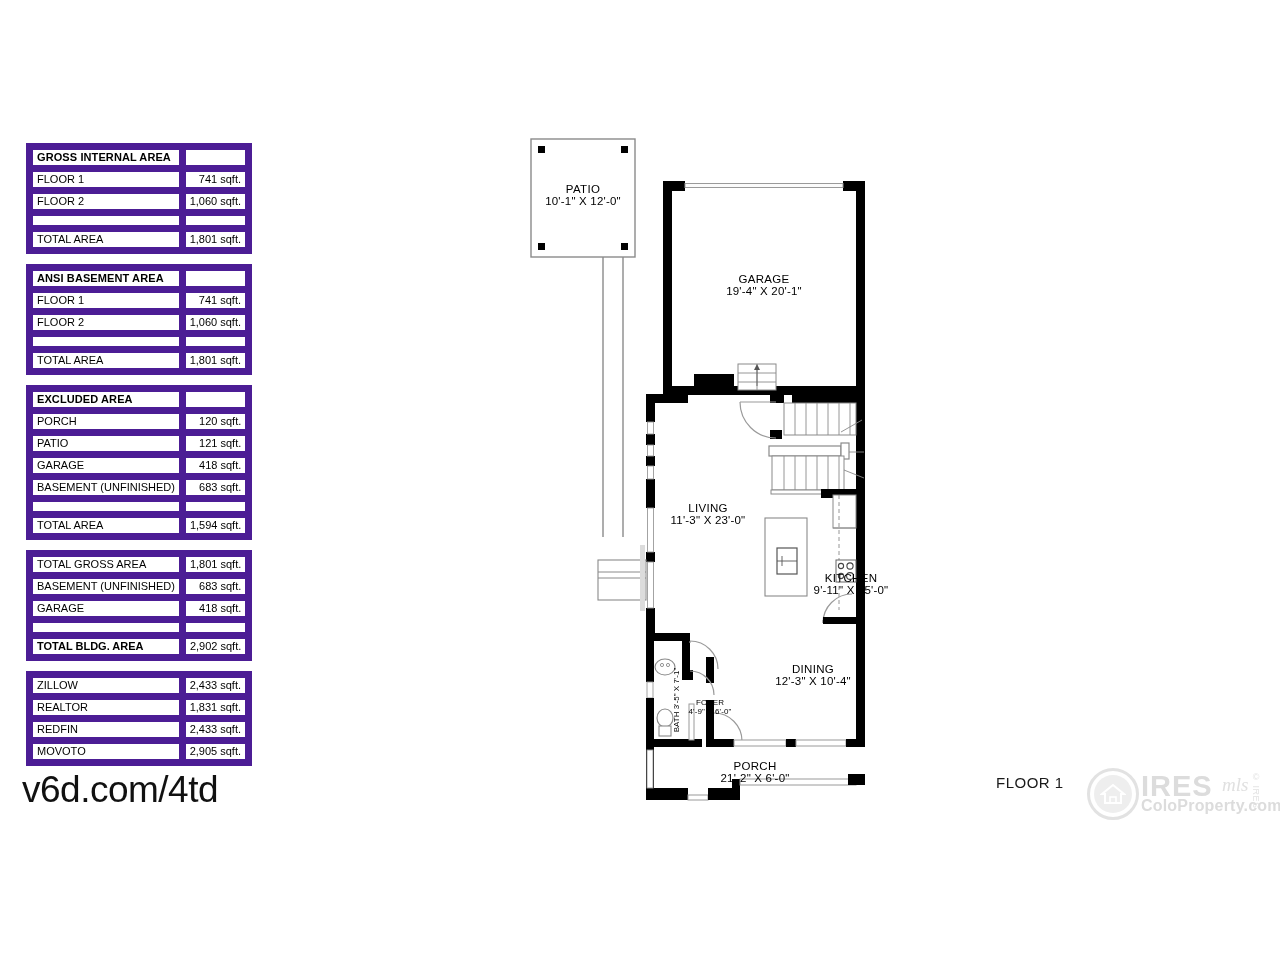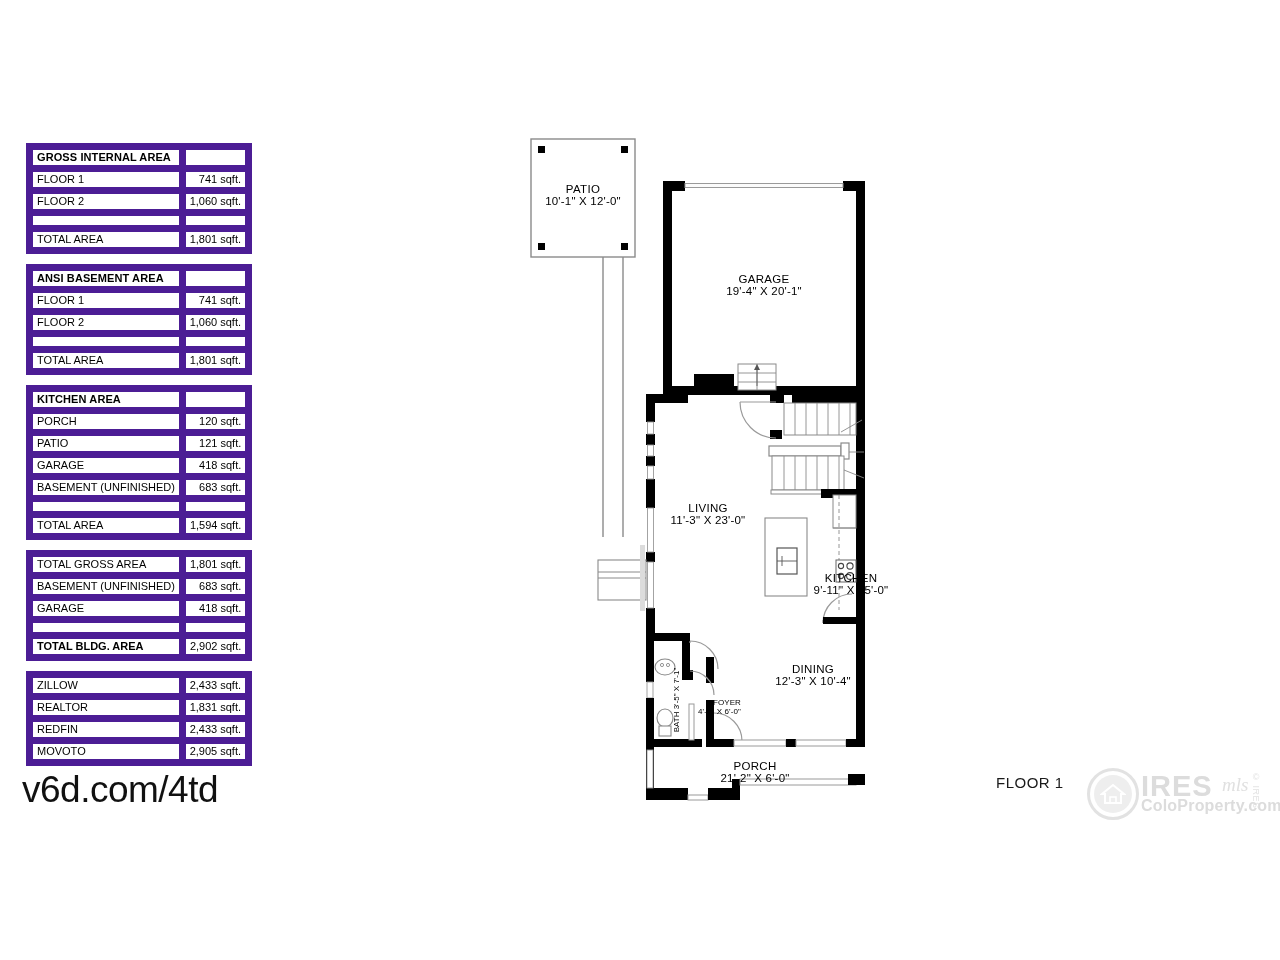--- a/index.html
+++ b/index.html
@@ -80,21 +80,21 @@
     position: absolute; left: 166px; top: 8px;
     font-size: 9px; color: #e2e2e2;
     writing-mode: vertical-rl; letter-spacing: 0.5px;
   }
 
   
   .plan { position: absolute; left: 0; top: 0; width: 1280px; height: 960px; }
   .rm { position: absolute; text-align: center; color: #000; white-space: nowrap; }
   .rm .nm { font-size: 11.5px; letter-spacing: 0.3px; }
   .rm .dm { font-size: 11.5px; letter-spacing: 0.2px; }
-  .rm-sm .nm, .rm-sm .dm { font-size: 8px; letter-spacing: 0.1px; text-align: right; }
+  .rm-sm .nm, .rm-sm .dm { font-size: 8px; letter-spacing: 0.1px; }
   .rm-vert {
     position: absolute; color: #000; white-space: nowrap;
     transform-origin: left top; font-size: 8px;
   }
 </style>
 </head>
 <body>
 <div id="root">
 
 <div class="tables">
@@ -145,21 +145,21 @@
     <tr>
       <td class="lbl tot">TOTAL AREA</td>
       <td class="val tot">1,801 sqft.</td>
     </tr>
   </tbody>
       </table>
 
   <table class="area">
     <tbody>
           <tr>
-      <td class="lbl hdr">KITCHEN AREA</td>
+      <td class="lbl hdr">EXCLUDED AREA</td>
       <td class="val"></td>
     </tr>
     <tr>
       <td class="lbl indent">PORCH</td>
       <td class="val">120 sqft.</td>
     </tr>
     <tr>
       <td class="lbl indent">PATIO</td>
       <td class="val">121 sqft.</td>
     </tr>

